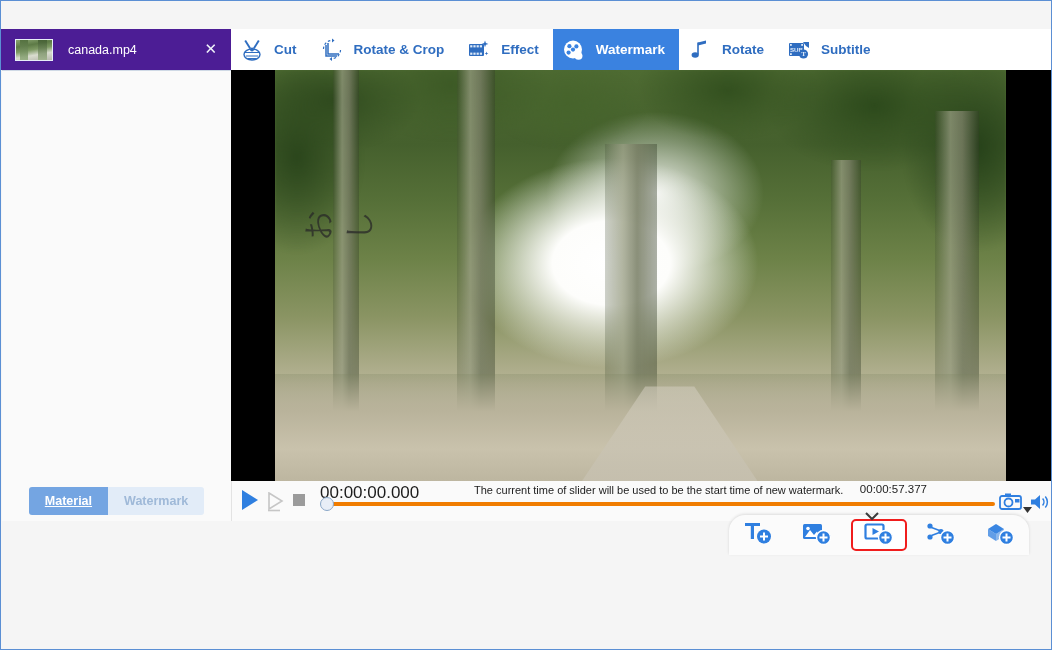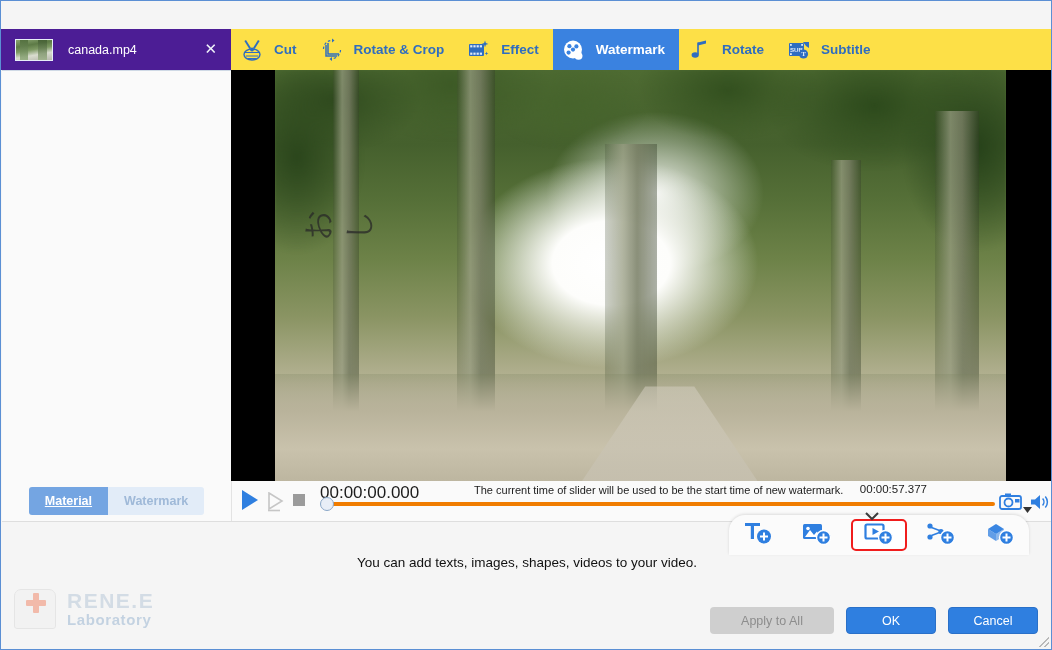--- a/index.html
+++ b/index.html
@@ -70,21 +70,21 @@
     color: #ffffff; font-size: 12.5px;
     margin-left: 15px; flex: 1;
   }
   .file-close {
     color: #f0f4fa; font-size: 15px;
     margin-right: 14px; line-height: 1;
     font-family: "DejaVu Sans", sans-serif;
   }
   .menu-tabs {
     flex: 1; height: 41px;
-    background: #fde047;
+    background: #ffffff;
     display: flex; align-items: center;
   }
   .menu-tab {
     height: 41px;
     display: flex; align-items: center;
     padding: 0 14px 0 8px;
     color: #2f6dc0; font-size: 13.5px; font-weight: bold;
   }
   .menu-tab .mlabel { margin-left: 9px; white-space: nowrap; }
   .menu-tab.active { background: #3a82e0; color: #ffffff; }
@@ -564,33 +564,14 @@
         </svg>
     </div>
     <div class="t-vol">
       <svg width="22" height="18" viewBox="0 0 22 18">
         <path d="M2 6.5 H6 L11 2 V16 L6 11.5 H2 Z" fill="#2f7fe0"></path>
         <path d="M13.6 5.6 a5 5 0 0 1 0 6.8 M16.3 3.4 a8.5 8.5 0 0 1 0 11.2" fill="none" stroke="#2f7fe0" stroke-width="1.5"></path>
       </svg>
     </div>
   </div>
 
-  <div class="bottom">
-    <div class="bottom-hint">You can add texts, images, shapes, videos to your video.</div>
-
-    <div class="brand">
-      <div class="brand-kit"></div>
-      <div class="brand-text">
-        <div class="brand-1">RENE.E</div>
-        <div class="brand-2">Laboratory</div>
-      </div>
-    </div>
-
-    <div class="actions">
-      <div class="btn btn-disabled">Apply to All</div>
-      <div class="btn btn-primary">OK</div>
-      <div class="btn btn-primary">Cancel</div>
-    </div>
-
-    <div class="resize-grip"></div>
-  </div>
 
 </div>
 
 </body></html>

